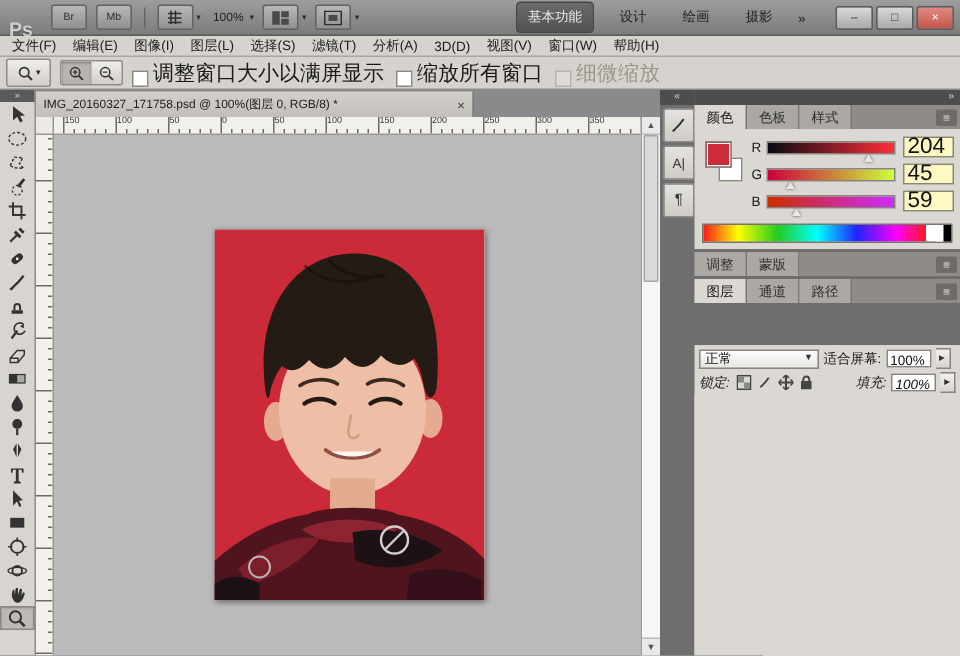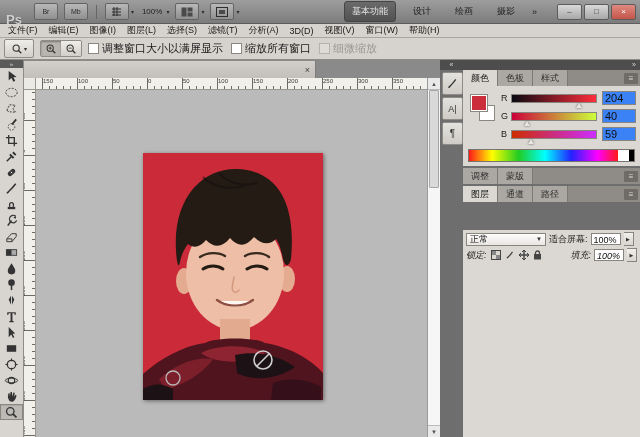--- a/index.html
+++ b/index.html
@@ -39,21 +39,21 @@
   .menu-item{font-size:9px;color:#1a1a1a;white-space:nowrap;}
   
   .optionsbar{position:absolute;left:0;top:38px;width:640px;height:22px;background:#d6d3ce;
     display:flex;align-items:center;gap:6px;padding:0 4px;box-sizing:border-box;
     border-bottom:1px solid #8f8c87;}
   .opt-tool{width:28px;height:17px;border:1px solid #8f8c87;border-radius:2px;
     background:linear-gradient(#efede9,#d2cfca);display:flex;align-items:center;justify-content:center;gap:1px;}
   .opt-zoombtns{display:flex;border:1px solid #8f8c87;border-radius:2px;overflow:hidden;}
   .opt-zoombtn{width:20px;height:15px;display:flex;align-items:center;justify-content:center;background:linear-gradient(#efede9,#d2cfca);}
   .opt-zoombtn.pressed{background:#b8b5b0;box-shadow:inset 0 1px 2px rgba(0,0,0,.35);}
-  .chk{display:flex;align-items:center;gap:3px;font-size:11px;color:#1a1a1a;white-space:nowrap;}
+  .chk{display:flex;align-items:flex-end;gap:3px;font-size:14px;color:#1a1a1a;white-space:nowrap;}
   .chk .box{width:9px;height:9px;background:#fff;border:1px solid #8a8781;}
   .chk.disabled{color:#9a978f;}
   .chk.disabled .box{background:#dedbd6;border-color:#b5b2ad;}
   .opt-btn{font-size:9px;color:#1a1a1a;padding:2px 7px;border:1px solid #8f8c87;border-radius:2px;
     background:linear-gradient(#f4f2ee,#d8d5d0);white-space:nowrap;}
   
   .toolbar{position:absolute;left:0;top:60px;width:24px;height:377px;background:#d8d5d0;
     border-right:1px solid #8f8c87;box-sizing:border-box;}
   .toolbar-header{height:8px;background:#5a5a5a;color:#d8d8d8;font-size:6px;line-height:8px;text-align:center;}
   .tool{width:23px;height:16px;display:flex;align-items:center;justify-content:center;}
@@ -98,22 +98,22 @@
   .color-body{height:80px;}
   .swatch-fg{position:absolute;left:7px;top:8px;width:16px;height:16px;border:1px solid #8a8781;box-shadow:0 0 0 1px #fff inset;z-index:2;}
   .swatch-bg{position:absolute;left:16px;top:19px;width:14px;height:14px;background:#fff;border:1px solid #8a8781;z-index:1;}
   .channels{position:absolute;left:38px;top:3px;right:4px;}
   .ch-row{height:18px;position:relative;display:flex;align-items:center;}
   .ch-label{width:10px;font-size:9px;color:#1a1a1a;}
   .ch-track{position:relative;width:84px;height:7px;border:1px solid #88857f;}
   .ch-thumb{position:absolute;bottom:-6px;margin-left:-3px;width:0;height:0;
     border-left:3px solid transparent;border-right:3px solid transparent;border-bottom:5px solid #e8e6e2;
     filter:drop-shadow(0 0 1px #555);}
-  .ch-val{margin-left:auto;width:28px;height:12px;background:#3b82f6;border:1px solid #88857f;
-    font-size:11px;color:#111;text-align:left;padding:0 2px;line-height:12px;}
+  .ch-val{margin-left:auto;width:28px;height:12px;background:#fef9c3;border:1px solid #88857f;
+    font-size:15px;color:#111;text-align:left;padding:0 2px;line-height:12px;}
   .spectrum{position:absolute;left:5px;right:5px;bottom:4px;height:11px;border:1px solid #77746f;
     background:linear-gradient(to right,#ff1a1a 0%,#ffff00 14%,#22cc22 30%,#00ffff 46%,#2222ff 62%,#ff00ff 78%,#ff1a1a 90%,#ffffff 90%);}
   .spectrum .blk{position:absolute;right:0;top:0;width:5px;height:100%;background:#000;}
   .spectrum .wht{position:absolute;right:5px;top:0;width:5px;height:100%;background:#fff;}
   
   .layers-body{position:absolute;left:0;right:0;bottom:0;}
   .blend-row{height:16px;display:flex;align-items:center;gap:3px;padding:1px 3px 0;}
   .combo{width:80px;height:13px;background:linear-gradient(#fdfdfc,#e8e6e2);border:1px solid #88857f;
     display:flex;align-items:center;font-size:9px;color:#111;padding:0 3px;box-sizing:border-box;}
   .combo .car{margin-left:auto;font-size:6px;color:#333;}
@@ -371,20 +371,21 @@
           <circle cx="6.7" cy="6.7" r="4" fill="none" stroke="#333" stroke-width="1.4"></circle>
           <path d="M9.7 9.7 L13.3 13.3" stroke="#333" stroke-width="1.9"></path>
         </svg>
       </div>
     </div>
 </div>
 
 <div class="doc">
   <div class="doc-tabbar">
     <div class="doc-tab">
+      <span class="doc-tab-title">IMG_20160327_171758.psd @ 100%(图层 0, RGB/8) *</span>
       <span class="doc-tab-close">×</span>
     </div>
   </div>
   <div class="corner"></div>
   <div class="ruler-h" id="ruler-h">
       <span class="rh-tick" style="left: 6px; height: 11px;"></span>
       <span class="rh-tick" style="left: 13px; height: 3px;"></span>
       <span class="rh-tick" style="left: 20px; height: 3px;"></span>
       <span class="rh-tick" style="left: 27px; height: 3px;"></span>
       <span class="rh-tick" style="left: 34px; height: 3px;"></span>
@@ -589,21 +590,21 @@
           <span class="ch-track" style="background: linear-gradient(to right, rgb(10, 10, 18), rgb(255, 45, 59));">
             <span class="ch-thumb" style="left: 80%;"></span>
           </span>
           <span class="ch-val">204</span>
         </div>
         <div class="ch-row">
           <span class="ch-label">G</span>
           <span class="ch-track" style="background: linear-gradient(to right, rgb(204, 0, 59), rgb(204, 255, 59));">
             <span class="ch-thumb" style="left: 18%;"></span>
           </span>
-          <span class="ch-val">40</span>
+          <span class="ch-val">45</span>
         </div>
         <div class="ch-row">
           <span class="ch-label">B</span>
           <span class="ch-track" style="background: linear-gradient(to right, rgb(204, 45, 0), rgb(204, 45, 255));">
             <span class="ch-thumb" style="left: 23%;"></span>
           </span>
           <span class="ch-val">59</span>
         </div>
       </div>
     <div class="spectrum">

